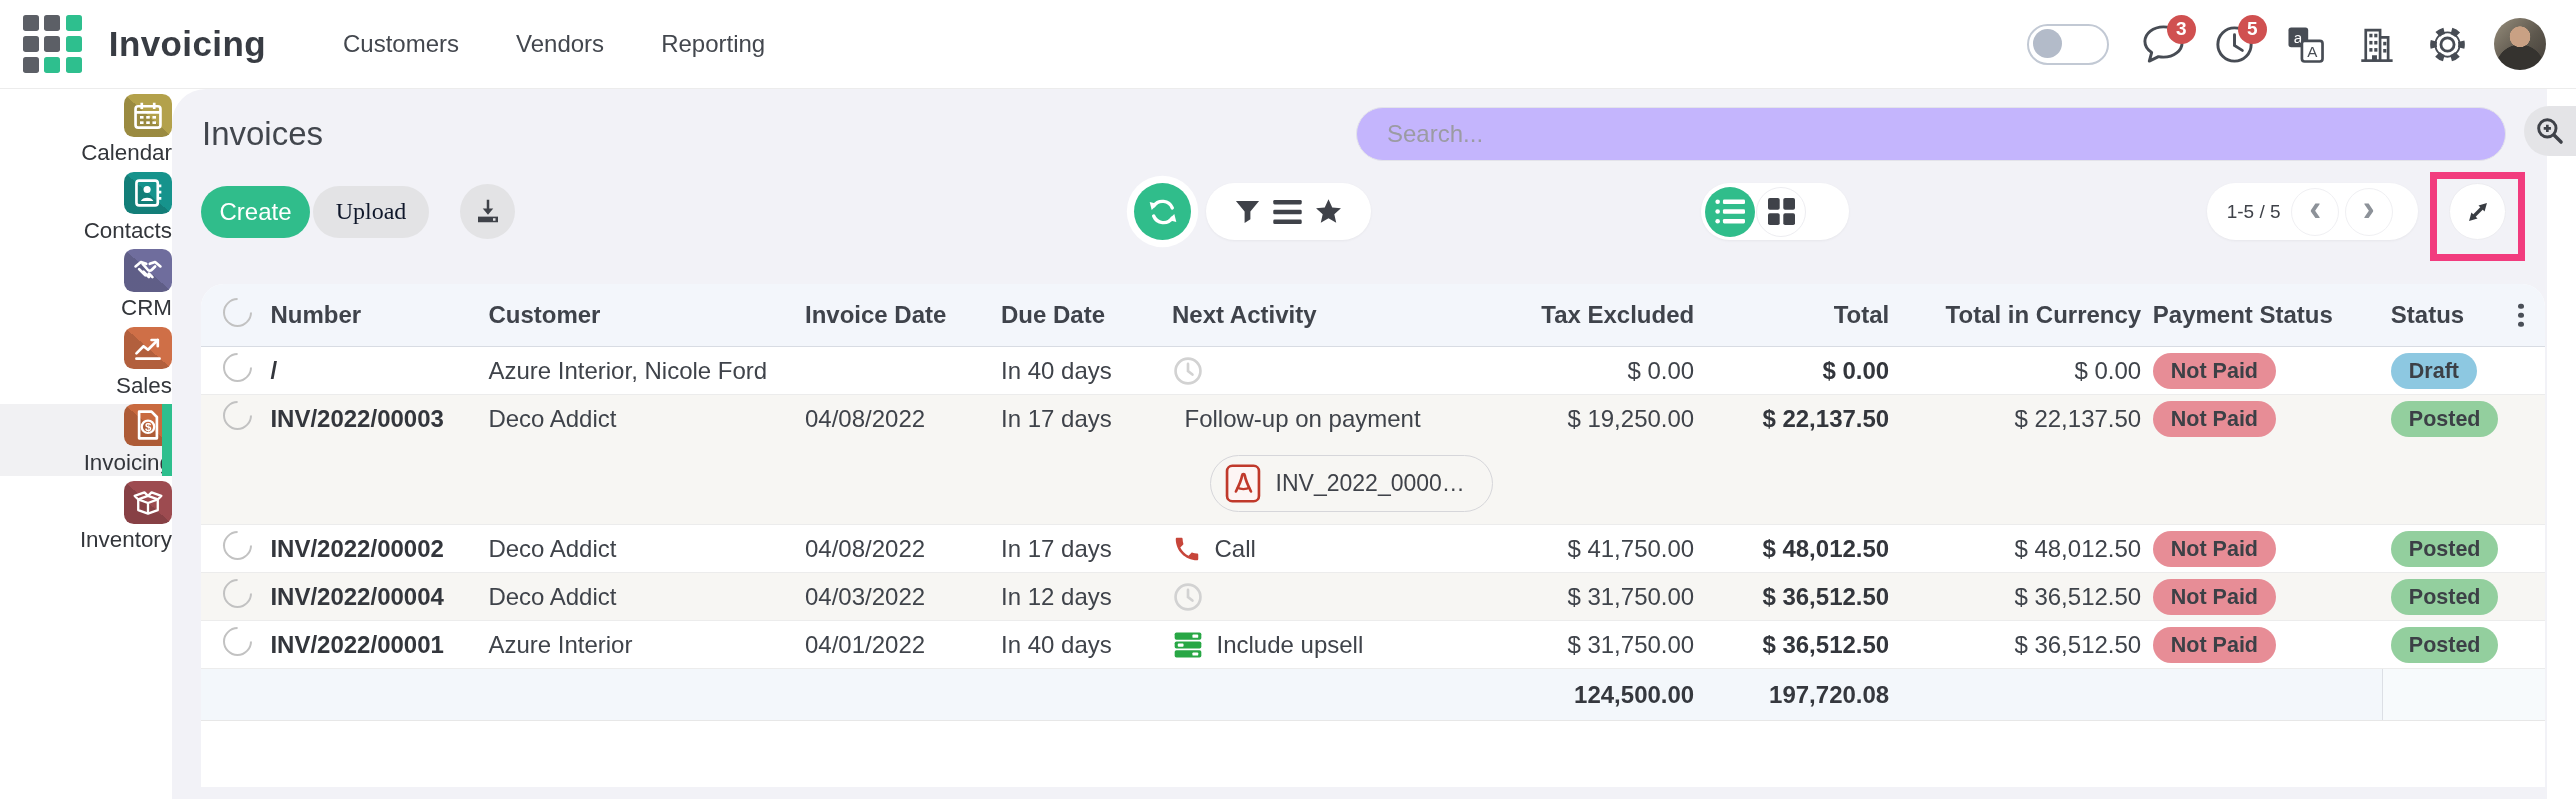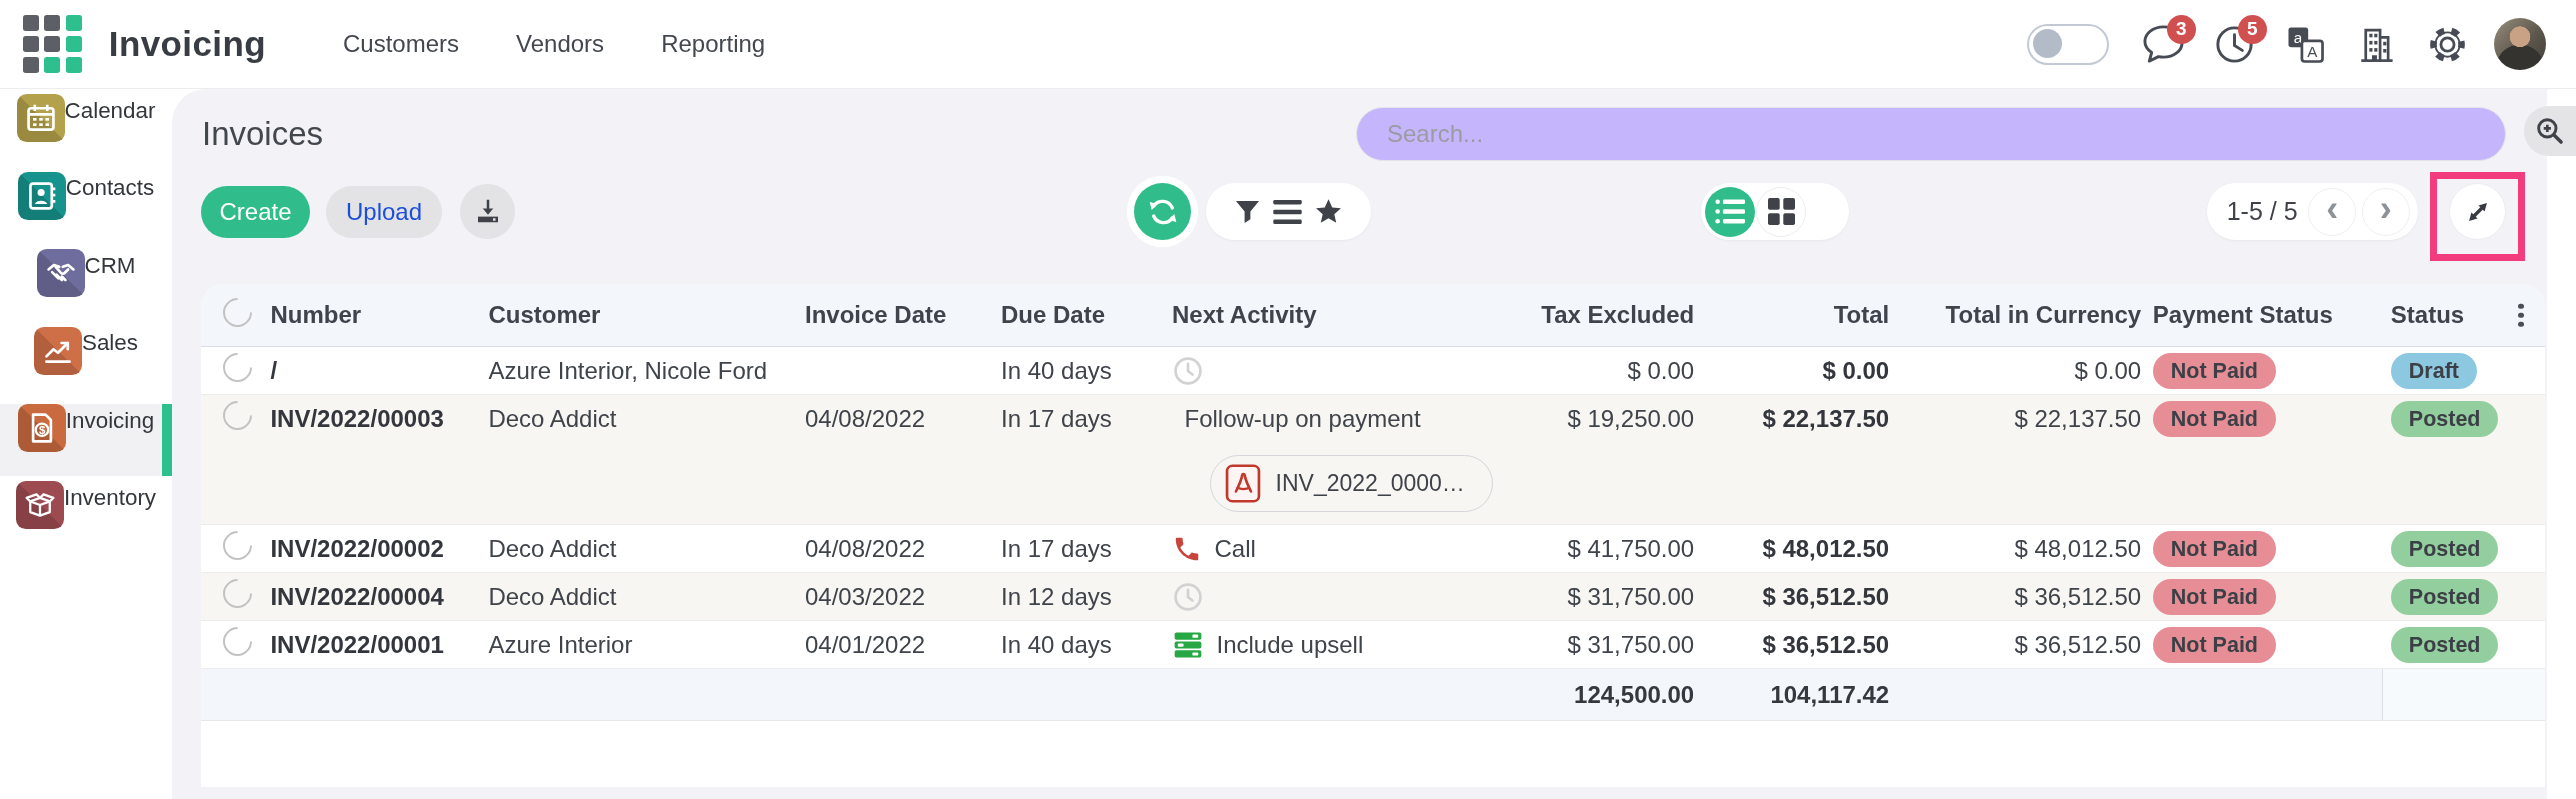--- a/index.html
+++ b/index.html
@@ -24,21 +24,21 @@
     border-radius:15px;background:#d05050;color:#fff;font-size:19px;font-weight:700;
     display:flex;align-items:center;justify-content:center;}
   .avatar{width:52px;height:52px;border-radius:50%;overflow:hidden;position:relative;
     background:
       radial-gradient(circle at 50% 36%,#c9a184 0 24%,rgba(0,0,0,0) 25%),
       radial-gradient(circle at 50% 98%,#35332f 0 42%,rgba(0,0,0,0) 43%),
       linear-gradient(135deg,#978e7c,#5d574d 55%,#423e38);}
 
   
   .sidebar{position:absolute;left:0;top:89px;width:172px;height:710px;background:#fff;z-index:10;}
-  .s-item{height:72px;margin-top:5.4px;display:flex;flex-direction:row;align-items:flex-start;
+  .s-item{height:72px;margin-top:5.4px;display:flex;flex-direction:column;align-items:flex-end;
     justify-content:center;position:relative;cursor:pointer;}
   .s-item .app-ic{width:48px;height:48px;border-radius:9.8px;display:flex;align-items:center;justify-content:center;
     background-image:linear-gradient(to bottom left,rgba(0,0,0,0) 50%,rgba(0,0,0,.14) 50%);}
   .s-item .lbl{font-size:22.4px;color:#33363b;margin-top:3.6px;}
   .s-item.active{background:#f1f1f3;}
   .s-item.active::after{content:"";position:absolute;right:0;top:0;bottom:0;width:9.8px;background:#2ebf8e;}
   .ic-calendar{background-color:#b3a14b;}
   .ic-contacts{background-color:#16938c;}
   .ic-crm{background-color:#6f6d9d;}
   .ic-sales{background-color:#cf6f47;}
@@ -60,35 +60,35 @@
     display:flex;align-items:center;justify-content:center;gap:12.5px;}
   .zoom-tab{position:absolute;left:2524px;top:106px;width:52px;height:50px;background:#e4e4e7;
     border-radius:25px 0 0 25px;display:flex;align-items:center;justify-content:center;z-index:30;cursor:pointer;}
 
   
   .cp-bottom{position:absolute;left:0;top:94px;right:0;height:57px;}
   .cp-bottom > *{position:absolute;}
   .btn{height:52px;top:2.7px;border:none;border-radius:26px;font-family:inherit;font-size:24px;
     display:flex;align-items:center;justify-content:center;cursor:pointer;}
   .btn-create{left:29px;width:109px;background:#30bd8b;color:#fff;}
-  .btn-upload{left:154px;width:116px;background:#e3e3e5;color:#1d4ed8;}
+  .btn-upload{left:141px;width:116px;background:#e3e3e5;color:#0f172a;font-family:Liberation Serif, serif;}
   .btn-dl{left:288px;width:55px;height:55px;top:0.9px;border-radius:50%;background:#e3e3e5;}
   .circ{width:57px;height:57px;border-radius:50%;display:flex;align-items:center;justify-content:center;cursor:pointer;}
   .refresh{left:962px;top:0;background:#30bd8b;box-shadow:0 0 0 7.2px #fff;}
   .filter-pill{left:1034px;top:0;width:165px;height:57px;background:#fff;border-radius:29px;
     display:flex;align-items:center;justify-content:space-around;padding:0 21.5px;box-shadow:0 0.9px 2.7px rgba(0,0,0,.05);}
   .filter-pill span{cursor:pointer;display:flex;}
   .switcher{left:1529px;top:0;width:148px;height:57px;background:#fff;border-radius:29px;
     display:flex;align-items:center;padding:0 3.6px;gap:1.8px;box-shadow:0 0.9px 2.7px rgba(0,0,0,.05);}
   .sw-circ{width:50px;height:50px;border-radius:50%;display:flex;align-items:center;justify-content:center;cursor:pointer;}
   .sw-list{background:#30bd8b;}
   .sw-kanban{background:#fff;border:1.8px solid #ededf1;}
   .pager{left:2035px;top:0;width:211px;height:57px;background:#fff;border-radius:29px;
     display:flex;align-items:center;padding:0 5.4px 0 19.7px;gap:5.4px;box-shadow:0 0.9px 2.7px rgba(0,0,0,.05);}
-  .pager .range{font-size:25px;color:#3f4249;margin-right:5.4px;white-space:nowrap;}
+  .pager .range{font-size:19px;color:#3f4249;margin-right:5.4px;white-space:nowrap;}
   .pg-arrow{width:48px;height:48px;border-radius:50%;border:1.8px solid #f0f0f3;display:flex;
     align-items:center;justify-content:center;font-size:36px;font-weight:700;color:#8d9299;
     cursor:pointer;line-height:1;padding-bottom:5.4px;}
   .expand{left:2277px;top:0;background:#fff;border:1.8px solid #ededf1;}
   .annotation{left:2258px;top:-10.7px;width:95px;height:89px;border:7.2px solid #f23c7e;z-index:40;pointer-events:none;}
 
   
   .table-card{position:absolute;left:29px;top:195px;width:2344px;bottom:12px;background:#fff;
     border-radius:23px 23px 0 0;}
   .trow{display:grid;align-items:center;
@@ -517,21 +517,21 @@
       </div>
 
     <div class="trow tfoot">
       <div></div>
         <div></div>
         <div></div>
         <div></div>
         <div></div>
         <div></div>
       <div class="cell c-money">124,500.00</div>
-      <div class="cell c-money">104,117.42</div>
+      <div class="cell c-money">197,720.08</div>
       <div></div>
         <div></div>
         <div></div>
     </div>
   </section>
 </main>
 
 <div class="zoom-tab">
   <svg width="32" height="32" viewBox="0 0 24 24">
     <circle cx="10" cy="10" r="6.5" fill="none" stroke="#3f4249" stroke-width="2.2"></circle>

